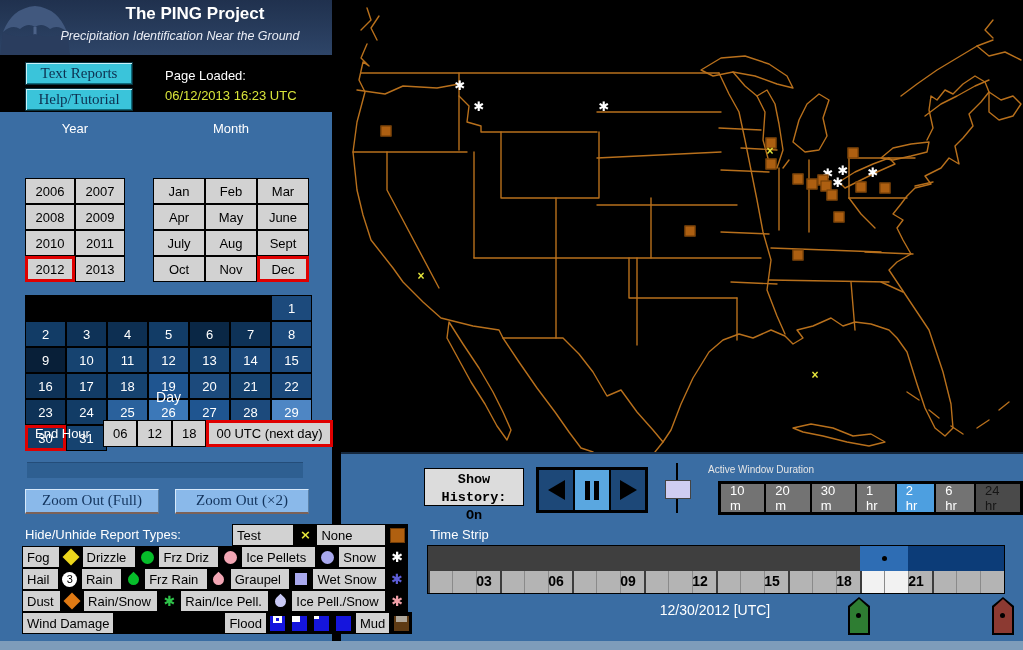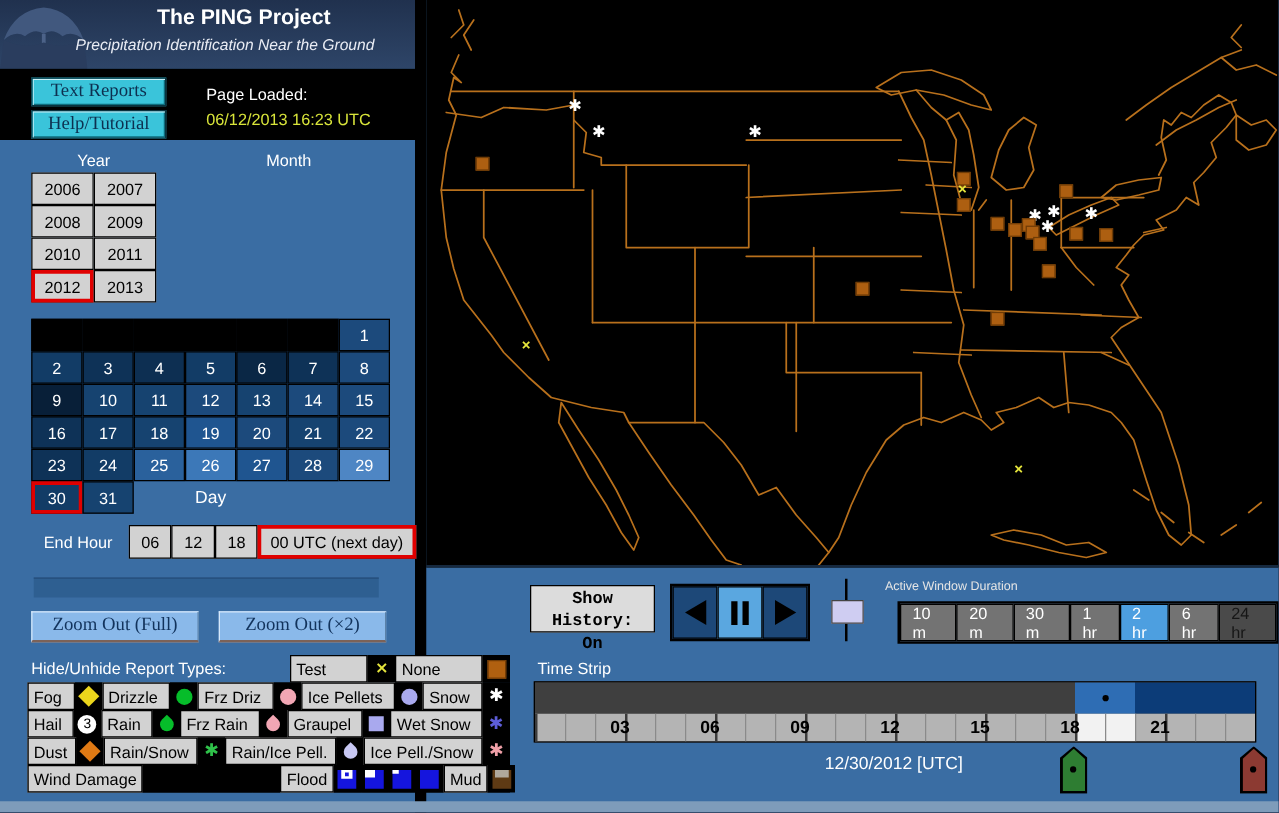--- a/index.html
+++ b/index.html
@@ -17,21 +17,21 @@
   #topstrip{position:absolute;left:0;top:55px;width:332px;height:57px;background:#000;}
   .cyanbtn{position:absolute;left:25px;height:21px;width:106px;background:#3ac4da;
            color:#0d3050;font-family:"Liberation Serif",serif;font-size:15px;
            text-align:center;line-height:20px;border:1px solid #09323e;
            box-shadow:inset 1px 1px 0 #c9f0f8, inset -1px -1px 0 #0d6d7d;cursor:pointer;}
   #btn-reports{top:7px;} #btn-help{top:33px;}
   #pl-label{position:absolute;left:165px;top:13px;font-size:13px;color:#fff;}
   #pl-value{position:absolute;left:165px;top:33px;font-size:13px;color:#d9e53a;}
   .grid-label{position:absolute;font-size:13px;color:#fff;text-align:center;}
   #year-label{left:25px;top:121px;width:100px;} #month-label{left:153px;top:121px;width:156px;}
-  .btn-grid{position:absolute;display:grid;}
+  .btn-grid{position:absolute;display:grid;margin-top:40px;}
   #year-grid{left:25px;top:138px;grid-template-columns:repeat(2,50px);grid-auto-rows:26px;}
   #month-grid{left:153px;top:138px;grid-template-columns:repeat(3,52px);grid-auto-rows:26px;}
   .gcell{background:#d2d2d2;color:#000;font-size:13px;display:flex;align-items:center;
          justify-content:center;border:1px solid #000;cursor:pointer;}
   .sel{outline:3px solid #e00000;outline-offset:-3px;}
   #day-grid{left:25px;top:255px;grid-template-columns:repeat(7,41px);grid-auto-rows:26px;}
   .dcell{color:#fff;font-size:13px;display:flex;align-items:center;justify-content:center;
          border:1px solid #000;cursor:pointer;}
   .dblank{background:#000;border:1px solid #000;}
   #day-label{position:absolute;left:25px;top:389px;width:287px;text-align:center;
@@ -124,21 +124,21 @@
          background:#3f3f3f;}
   #seg-row{position:absolute;left:0;top:0;width:576px;height:25px;}
   .seg{position:absolute;top:0;height:25px;}
   .segdot{position:absolute;top:10px;width:5px;height:5px;border-radius:50%;background:#000;}
   #hour-row{position:absolute;left:0;top:25px;width:576px;height:22px;display:flex;}
   .hcell{width:24px;height:22px;background:#b4b4b4;border-left:1px solid #8a8a8a;box-sizing:border-box;
          cursor:pointer;}
   .hcell.major{border-left:2px solid #3c3c3c;}
   .hcell.active{background:#f2f2f2;}
   .hlabel{position:absolute;top:27px;width:16px;text-align:center;color:#000;font-weight:bold;
-          font-size:14px;pointer-events:none;margin-left:12px;}
+          font-size:14px;pointer-events:none;}
   #ts-date{position:absolute;left:427px;top:602px;width:576px;text-align:center;font-size:14px;color:#fff;}
   #pointers{position:absolute;left:427px;top:597px;width:576px;height:40px;}
   .pointer{position:absolute;width:22px;height:38px;
            clip-path:polygon(50% 0,100% 24%,100% 100%,0 100%,0 24%);background:#000;cursor:pointer;}
   .pointer .fill{position:absolute;left:2px;top:2px;right:2px;bottom:2px;
                  clip-path:polygon(50% 0,100% 24%,100% 100%,0 100%,0 24%);}
   .pointer .dot{position:absolute;left:8px;top:16px;width:5px;height:5px;border-radius:50%;background:#000;}
   #bottomband{position:absolute;left:0;top:641px;width:1023px;height:9px;background:#7e9cba;}
 </style>
 </head>
@@ -169,20 +169,34 @@
   <div class="grid-label" id="month-label">Month</div>
   <div class="btn-grid" id="year-grid">
       <div class="gcell">2006</div>
       <div class="gcell">2007</div>
       <div class="gcell">2008</div>
       <div class="gcell">2009</div>
       <div class="gcell">2010</div>
       <div class="gcell">2011</div>
       <div class="gcell sel">2012</div>
       <div class="gcell">2013</div>
+    </div>
+  <div class="btn-grid" id="month-grid">
+      <div class="gcell">Jan</div>
+      <div class="gcell">Feb</div>
+      <div class="gcell">Mar</div>
+      <div class="gcell">Apr</div>
+      <div class="gcell">May</div>
+      <div class="gcell">June</div>
+      <div class="gcell">July</div>
+      <div class="gcell">Aug</div>
+      <div class="gcell">Sept</div>
+      <div class="gcell">Oct</div>
+      <div class="gcell">Nov</div>
+      <div class="gcell sel">Dec</div>
     </div>
   <div class="btn-grid" id="day-grid">
       <div class="dblank"></div>
       <div class="dblank"></div>
       <div class="dblank"></div>
       <div class="dblank"></div>
       <div class="dblank"></div>
       <div class="dblank"></div>
       <div class="dcell" style="background: rgb(28, 74, 124);">1</div>
       <div class="dcell" style="background: rgb(18, 60, 102);">2</div>

